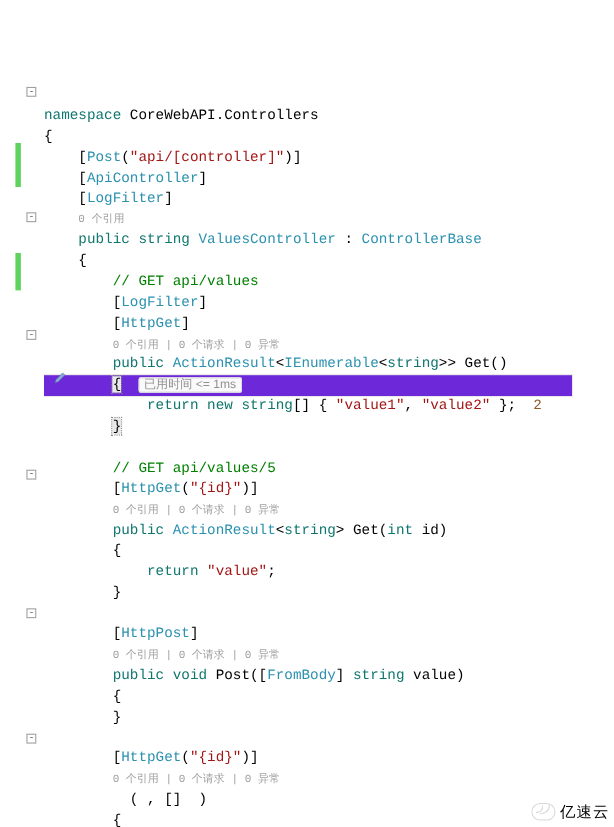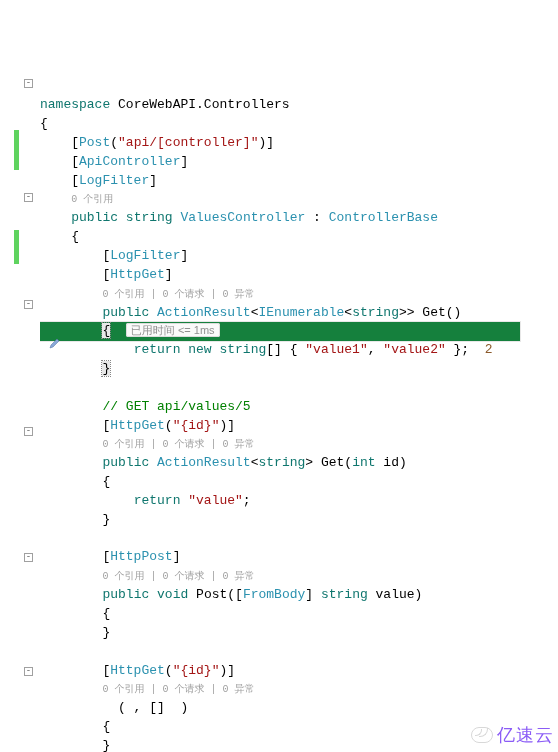--- a/index.html
+++ b/index.html
@@ -22,22 +22,22 @@
     position: relative;
   }
   .code-area {
     flex: 1;
     padding-top: 2px;
   }
   .watermark {
     position: fixed;
     right: 4px;
     bottom: 4px;
-    font-size: 18px;
-    color: #8b5cf6;
+    font-size: 14px;
+    color: #000000;
     font-family: sans-serif;
     letter-spacing: 1px;
     pointer-events: none;
     display: flex;
     align-items: center;
     gap: 4px;
   }
   .watermark-icon {
     width: 20px;
     height: 14px;
@@ -95,21 +95,21 @@
     width: 5px;
     background: #5fd35f;
   }
   .pencil {
     position: absolute;
     left: 2px;
     width: 12px;
     height: 12px;
   }
   .hl-line {
-    background: #15803d;
+    background: #6d28d9;
     outline: 1px solid #e8e8e8;
     display: inline-block;
     margin-left: -6px;
     padding-left: 6px;
     padding-right: 300px;
   }
   .perf-box {
     background: #fafafa;
     border: 1px solid #dcdcdc;
     color: #909090;
@@ -147,20 +147,21 @@
   </div>
   <div class="code-area">
 <span class="kw">namespace</span> <span>CoreWebAPI.Controllers</span>
 {
     [<span class="type">Post</span>(<span class="str">"api/[controller]"</span>)]
     [<span class="type">ApiController</span>]
     [<span class="type">LogFilter</span>]
     <span class="codelens">0 个引用</span>
     <span class="kw">public</span> <span class="kw">string</span> <span class="type">ValuesController</span> <span>:</span> <span class="type">ControllerBase</span>
     {
+        <span class="cmt">// GET api/values</span>
         [<span class="type">LogFilter</span>]
         [<span class="type">HttpGet</span>]
         <span class="codelens">0 个引用 | 0 个请求 | 0 异常</span>
         <span class="kw">public</span> <span class="type">ActionResult</span>&lt;<span class="type">IEnumerable</span>&lt;<span class="kw">string</span>&gt;&gt; <span>Get</span>()
 <span class="hl-line">        <span class="brace-hl">{</span>  <span class="perf-box">已用时间 &lt;= 1ms</span></span>
             <span class="kw">return</span> <span class="kw">new</span> <span class="kw">string</span>[] { <span class="str">"value1"</span>, <span class="str">"value2"</span> };  <span class="annot-num">2</span>
         <span class="brace-hl">}</span>
 
         <span class="cmt">// GET api/values/5</span>
         [<span class="type">HttpGet</span>(<span class="str">"{id}"</span>)]

